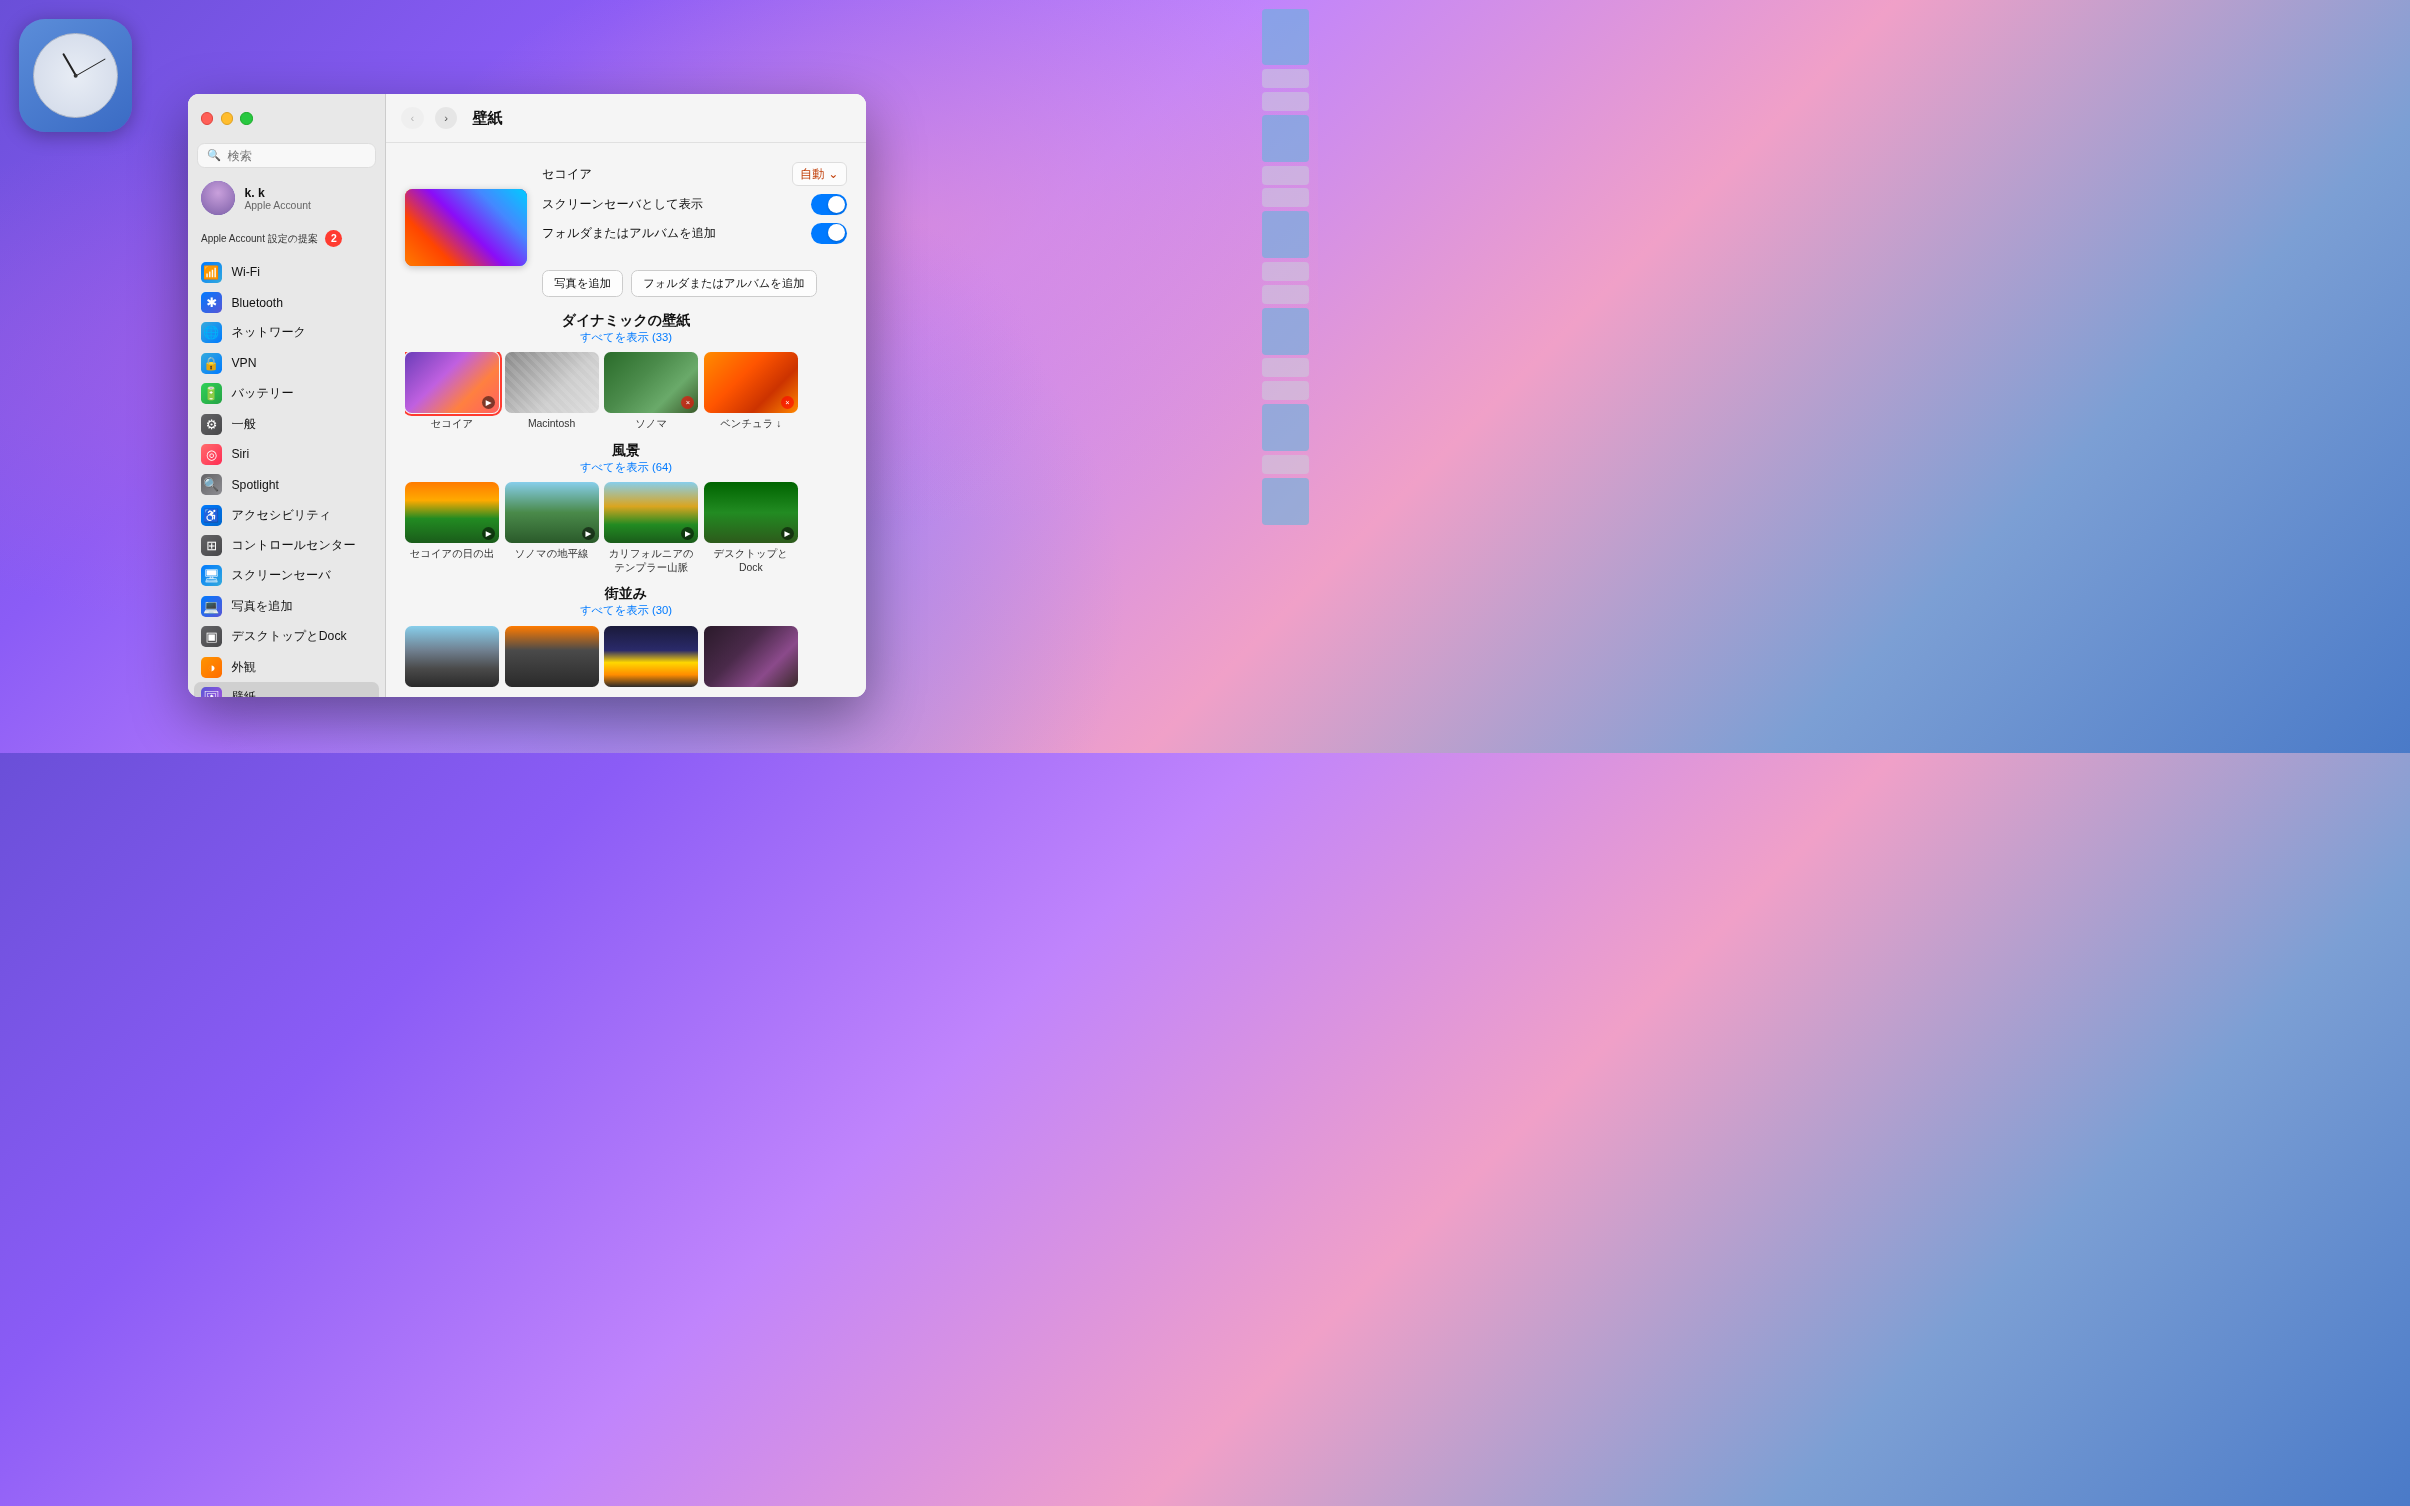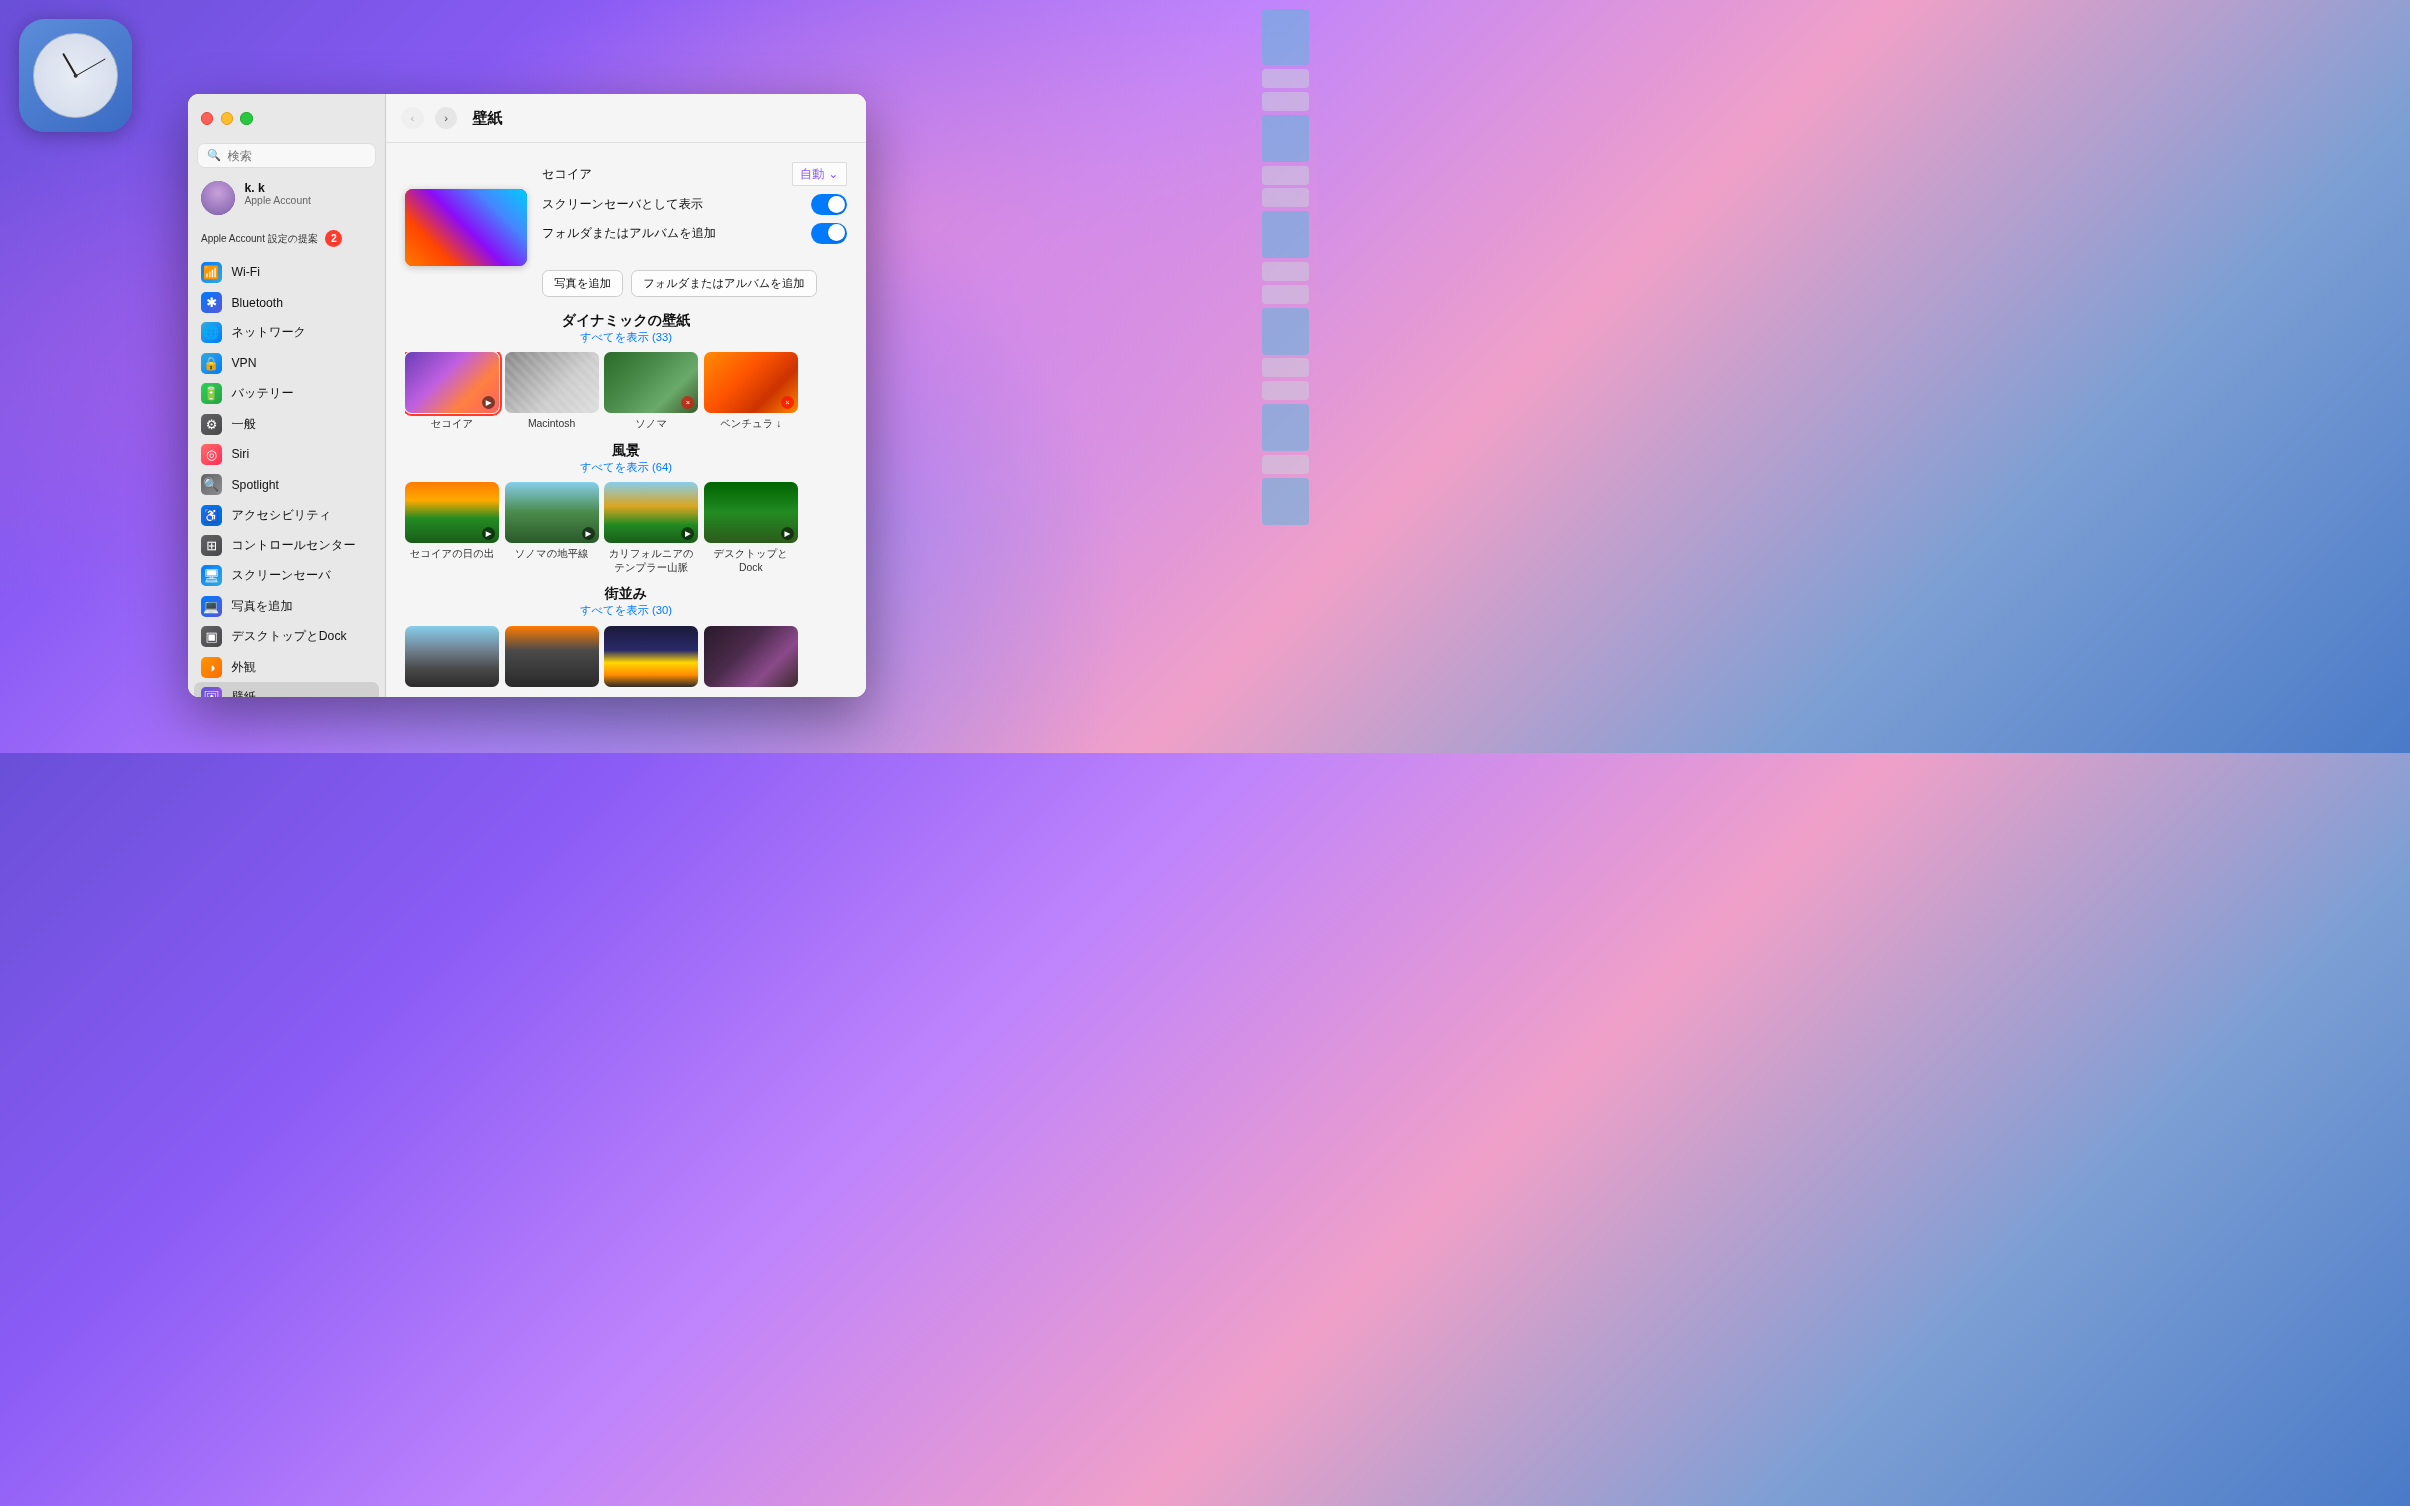--- a/index.html
+++ b/index.html
@@ -156,21 +156,21 @@
       border: none;
       outline: none;
       font-size: 12.2px;
       color: #333;
       width: 100%;
     }
 
     
     .user-account {
       display: flex;
-      align-items: flex-start;
+      align-items: center;
       padding: 5.6px 13px;
       gap: 9.4px;
       margin-bottom: 5.6px;
     }
     .user-avatar {
       width: 34px;
       height: 34px;
       border-radius: 50%;
       background: linear-gradient(135deg, #8b6ad4, #5a4a9e);
       display: flex;
@@ -324,24 +324,24 @@
     .wallpaper-settings { flex: 1; }
     .setting-row {
       display: flex;
       align-items: center;
       justify-content: space-between;
       padding: 3.8px 0;
     }
     .setting-name { font-size: 12.2px; color: #111; }
     .setting-dropdown {
       font-size: 12.2px;
-      color: #8b5cf6;
+      color: #c2410c;
       background: rgba(255,255,255,0.7);
       border: 0.9px solid #ddd;
-      border-radius: 1px;
+      border-radius: 6px;
       padding: 2.8px 7.5px;
       display: flex;
       align-items: center;
       gap: 3.8px;
     }
     .toggle {
       width: 36px;
       height: 21px;
       background: #007aff;
       border-radius: 10.4px;

